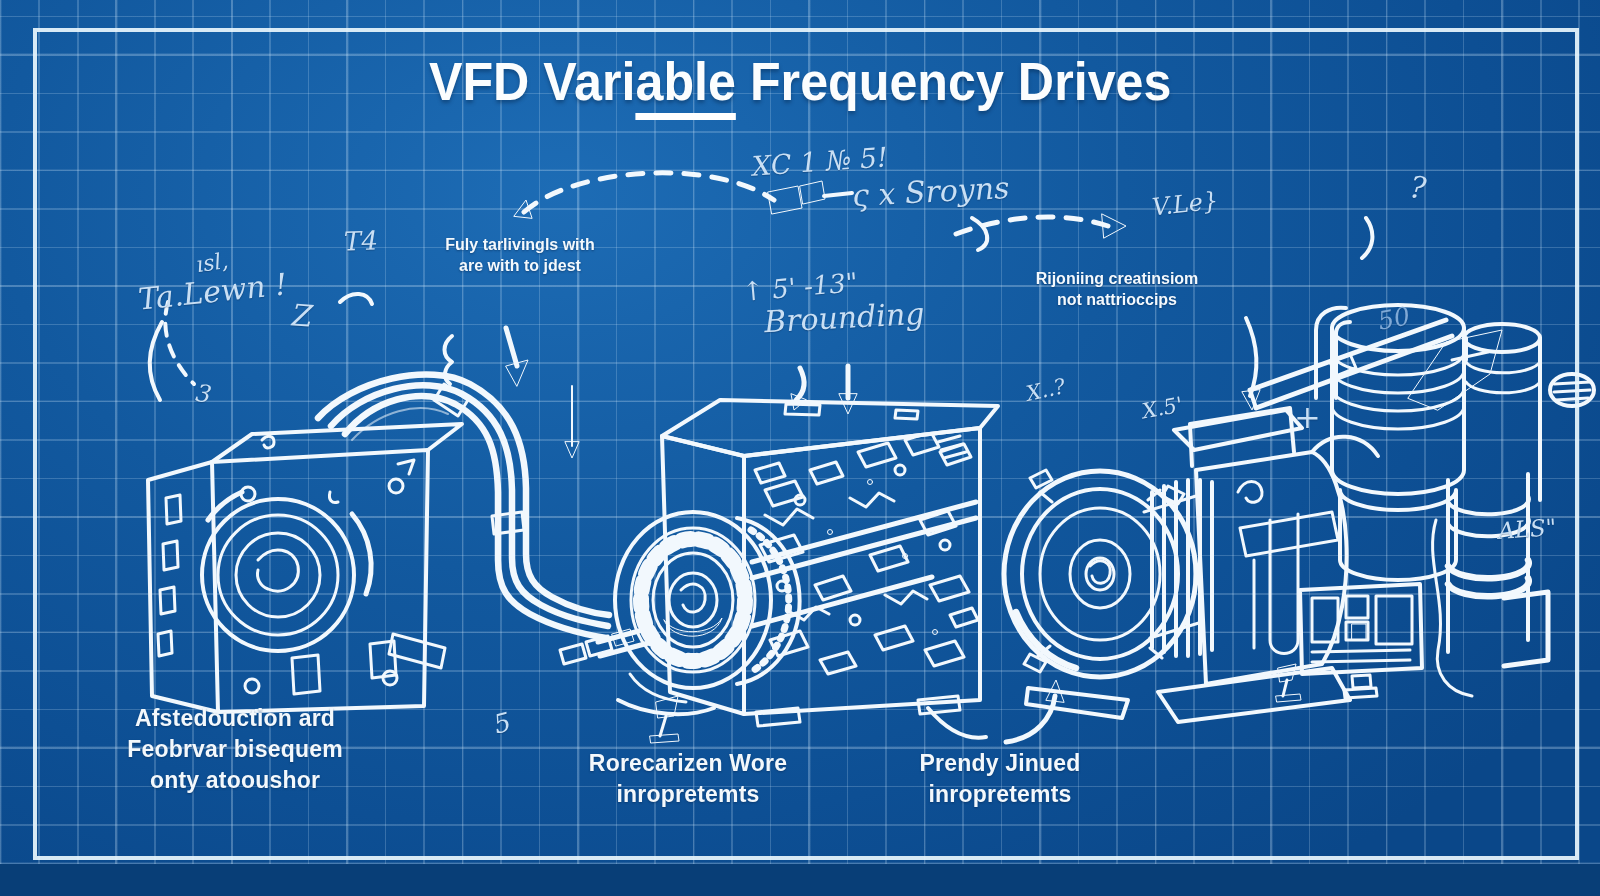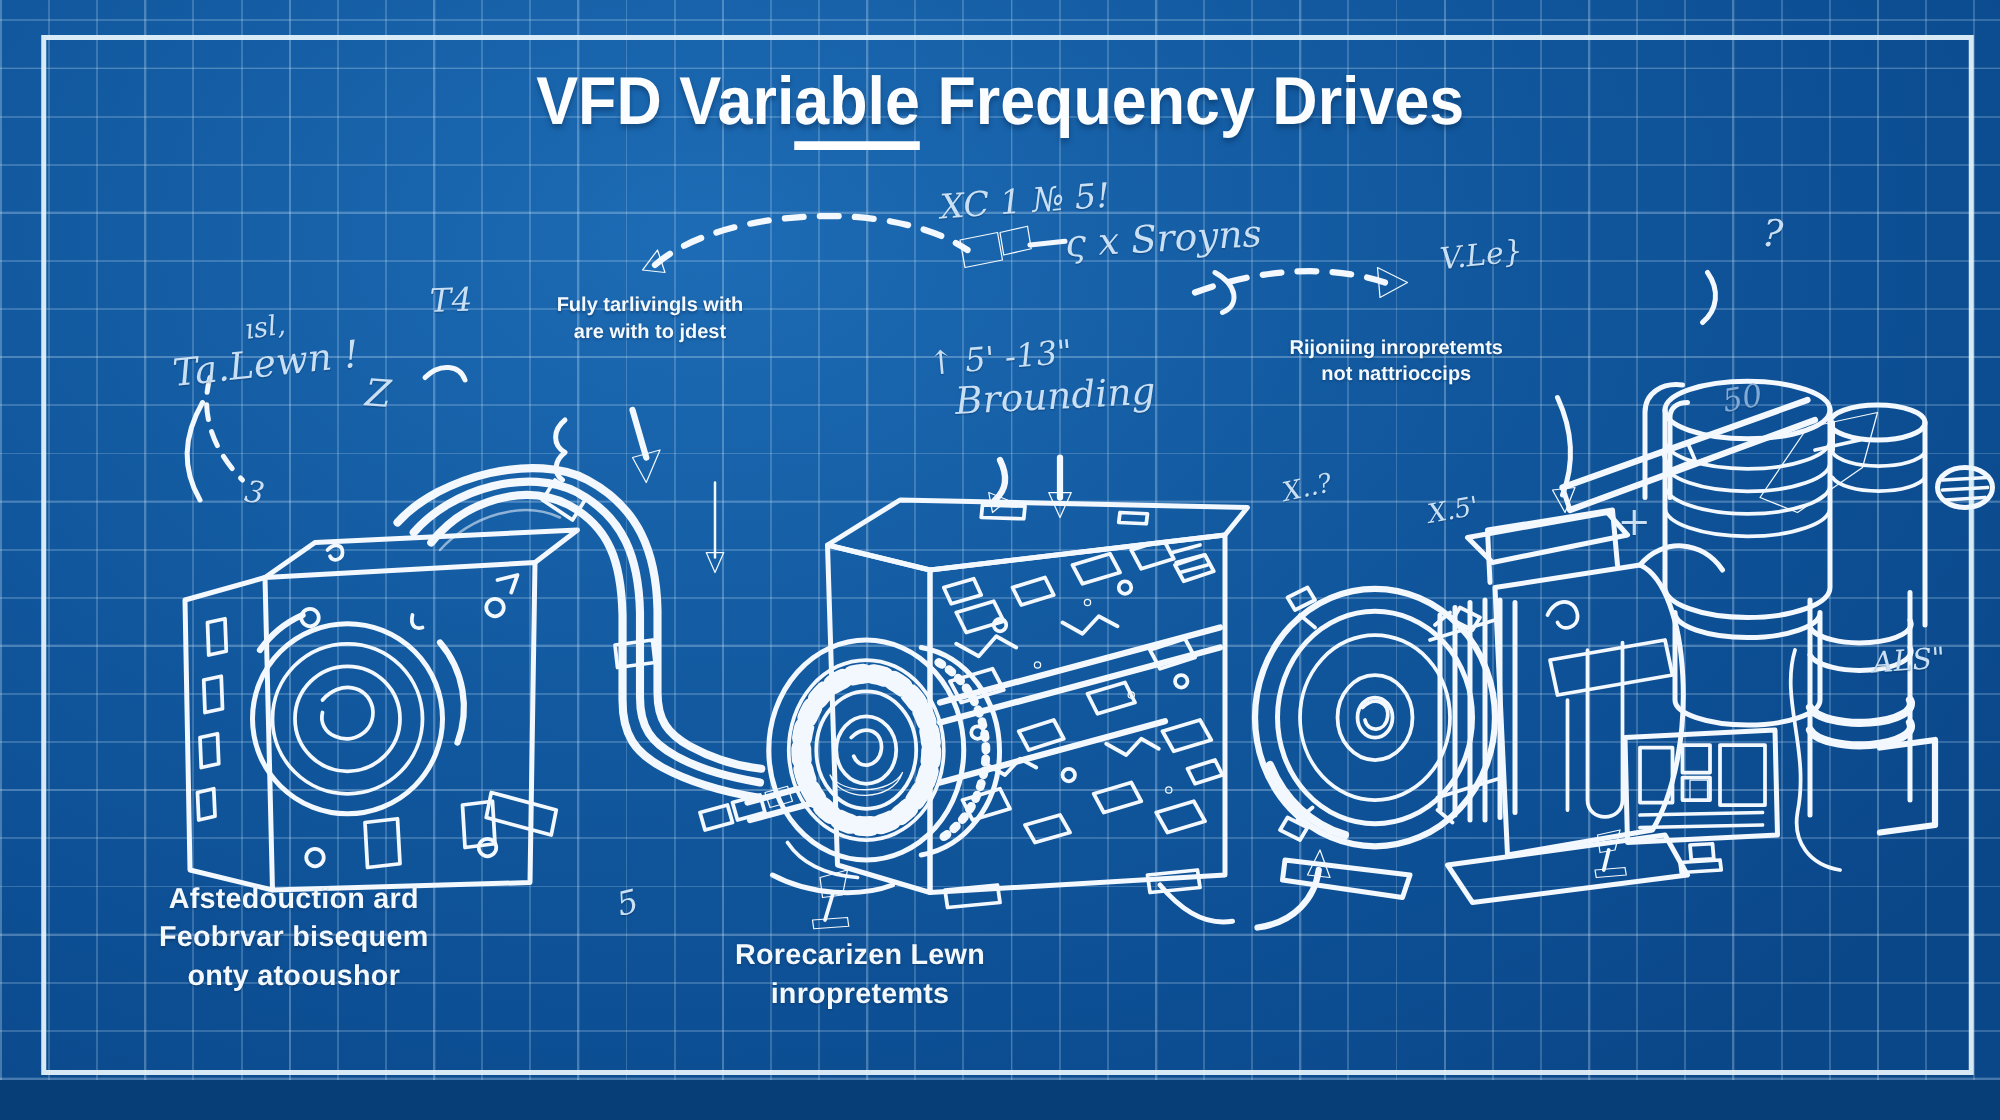--- a/index.html
+++ b/index.html
@@ -224,31 +224,35 @@
     <span class="title-inner">
       <span>VFD Vari</span><span class="uline">able</span><span> Frequency Drives</span>
     </span>
   </div>
 
   <div class="note" style="left:390px;top:234px;width:260px;">
     <div>Fuly tarlivingls with</div>
     <div>are with to jdest</div>
   </div>
   <div class="note" style="left:952px;top:268px;width:330px;">
-    <div>Rijoniing inropretemts</div>
+    <div>Rijoniing creatinsiom</div>
     <div>not nattrioccips</div>
   </div>
 
   <div class="cap" style="left:85px;top:703px;width:300px;">
     <div>Afstedouction ard</div>
     <div>Feobrvar bisequem</div>
     <div>onty atooushor</div>
   </div>
   <div class="cap" style="left:538px;top:748px;width:300px;">
-    <div>Rorecarizen Lewn</div>
+    <div>Rorecarizen Wore</div>
+    <div>inropretemts</div>
+  </div>
+  <div class="cap" style="left:855px;top:748px;width:290px;">
+    <div>Prendy Jinued</div>
     <div>inropretemts</div>
   </div>
 
   <div class="hw" style="left:344px;top:226px;font-size:26px;transform:rotate(-2deg);">T4</div>
   <div class="hw" style="left:196px;top:250px;font-size:22px;transform:rotate(-8deg);">ısl,</div>
   <div class="hw" style="left:138px;top:274px;font-size:30px;transform:rotate(-6deg);">Ta.Lewn !</div>
   <div class="hw" style="left:292px;top:298px;font-size:30px;transform:rotate(4deg);">Z</div>
   <div class="hw" style="left:196px;top:380px;font-size:24px;transform:rotate(10deg);">3</div>
   <div class="hw" style="left:752px;top:146px;font-size:27px;transform:rotate(-4deg);">XC 1 № 5!</div>
   <div class="hw" style="left:852px;top:174px;font-size:30px;transform:rotate(-3deg);">ς x Sroyns</div>

